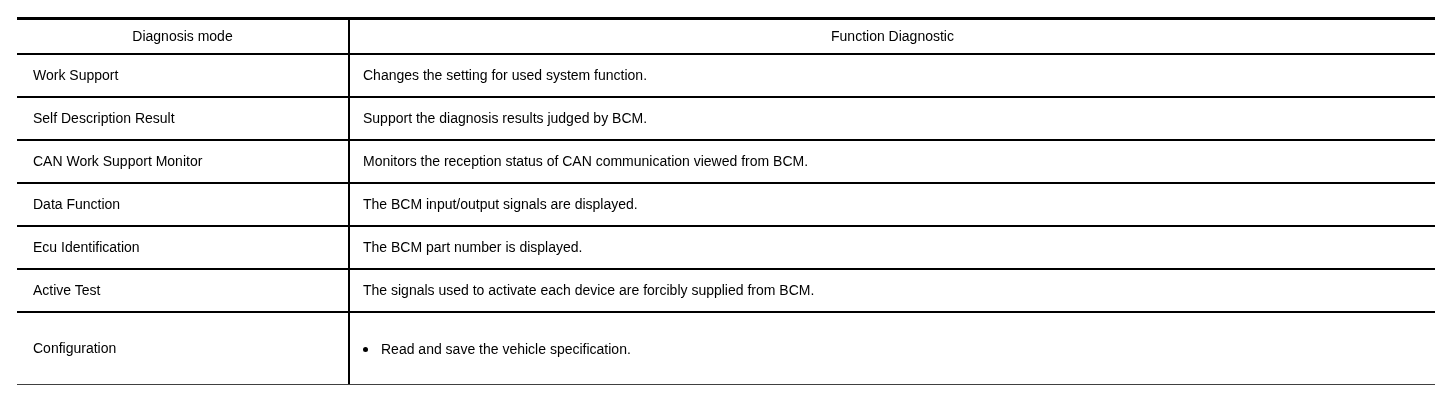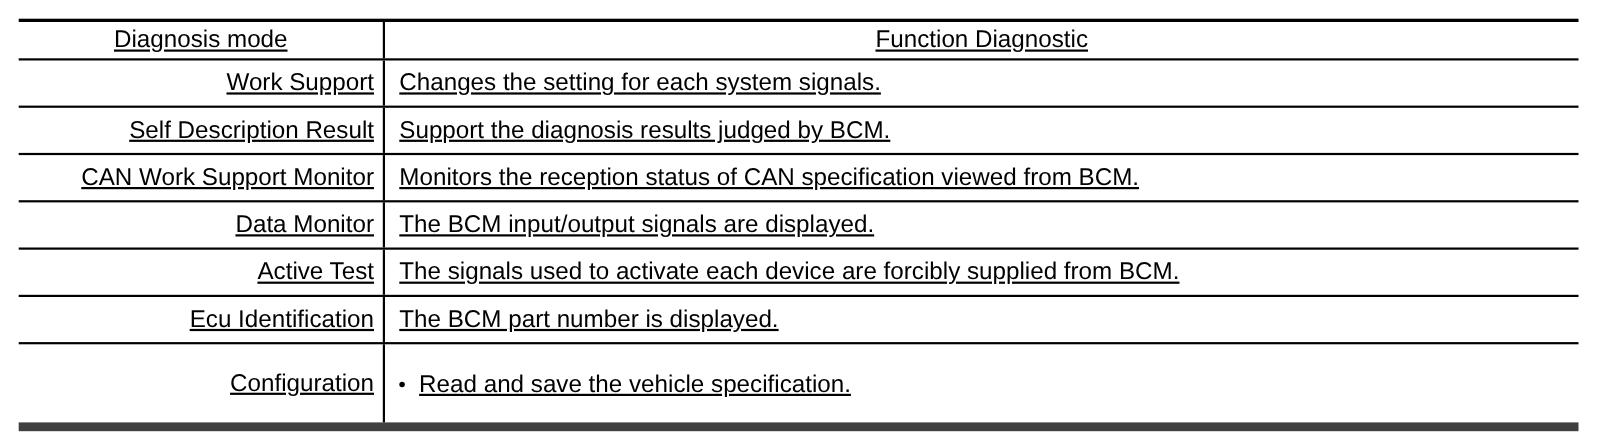--- a/index.html
+++ b/index.html
@@ -16,24 +16,23 @@
     width: 1456px;
     height: 400px;
     background: #ffffff;
   }
   .diag-table {
     position: absolute;
     left: 17px;
     top: 17px;
     width: 1418px;
     border-top: 3px solid #000000;
-    border-bottom: 8px solid #404040;
-    font-size: 22px;
+    border-bottom: 1px solid #404040;
+    font-size: 14px;
     line-height: 1.2;
-    text-decoration: underline;
   }
   .t-row {
     display: flex;
     border-top: 2px solid #000000;
     min-height: 43px;
   }
   .t-row.header-row {
     border-top: none;
     min-height: 33px;
   }
@@ -41,21 +40,20 @@
     min-height: 73px;
   }
   .cell-mode {
     width: 333px;
     flex: 0 0 333px;
     border-right: 2px solid #000000;
     display: flex;
     align-items: center;
     padding-left: 16px;
     padding-right: 8px;
-    justify-content: flex-end;
   }
   .cell-desc {
     flex: 1;
     display: flex;
     align-items: center;
     padding-left: 13px;
     padding-right: 8px;
   }
   .header-row .cell-mode,
   .header-row .cell-desc {
@@ -96,66 +94,66 @@
       <div class="cell-desc">
         <span>Function Diagnostic</span>
       </div>
     </div>
 
     <div class="t-row">
       <div class="cell-mode">
         <span>Work Support</span>
       </div>
       <div class="cell-desc">
-        <span>Changes the setting for each system signals.</span>
+        <span>Changes the setting for used system function.</span>
       </div>
     </div>
 
     <div class="t-row">
       <div class="cell-mode">
         <span>Self Description Result</span>
       </div>
       <div class="cell-desc">
         <span>Support the diagnosis results judged by BCM.</span>
       </div>
     </div>
 
     <div class="t-row">
       <div class="cell-mode">
         <span>CAN Work Support Monitor</span>
       </div>
       <div class="cell-desc">
-        <span>Monitors the reception status of CAN specification viewed from BCM.</span>
+        <span>Monitors the reception status of CAN communication viewed from BCM.</span>
       </div>
     </div>
 
     <div class="t-row">
       <div class="cell-mode">
-        <span>Data Monitor</span>
+        <span>Data Function</span>
       </div>
       <div class="cell-desc">
         <span>The BCM input/output signals are displayed.</span>
+      </div>
+    </div>
+
+    <div class="t-row">
+      <div class="cell-mode">
+        <span>Ecu Identification</span>
+      </div>
+      <div class="cell-desc">
+        <span>The BCM part number is displayed.</span>
       </div>
     </div>
 
     <div class="t-row">
       <div class="cell-mode">
         <span>Active Test</span>
       </div>
       <div class="cell-desc">
         <span>The signals used to activate each device are forcibly supplied from BCM.</span>
-      </div>
-    </div>
-
-    <div class="t-row">
-      <div class="cell-mode">
-        <span>Ecu Identification</span>
-      </div>
-      <div class="cell-desc">
-        <span>The BCM part number is displayed.</span>
       </div>
     </div>
 
     <div class="t-row config-row">
       <div class="cell-mode">
         <span>Configuration</span>
       </div>
       <div class="cell-desc">
         <ul class="bullet-list">
           <li class="bullet-item">

